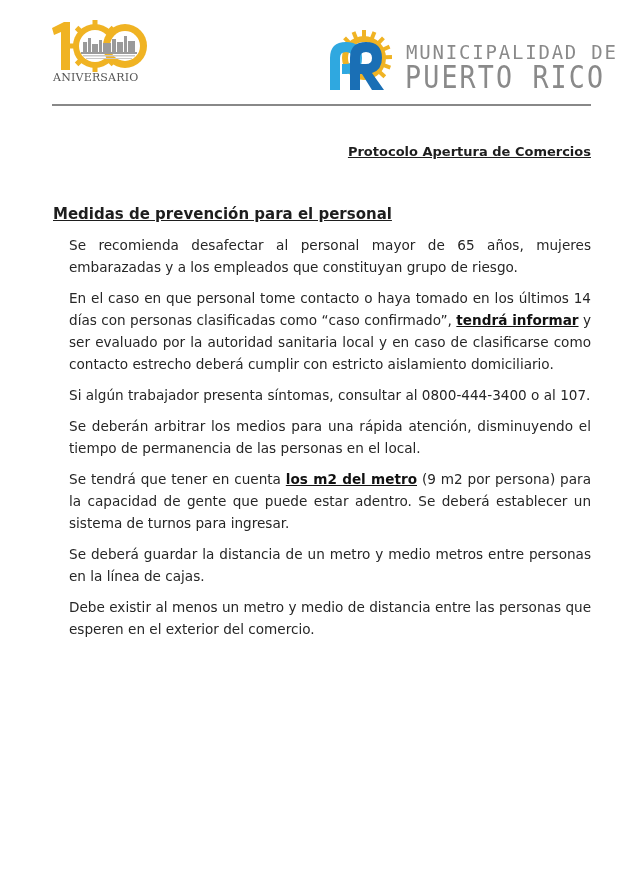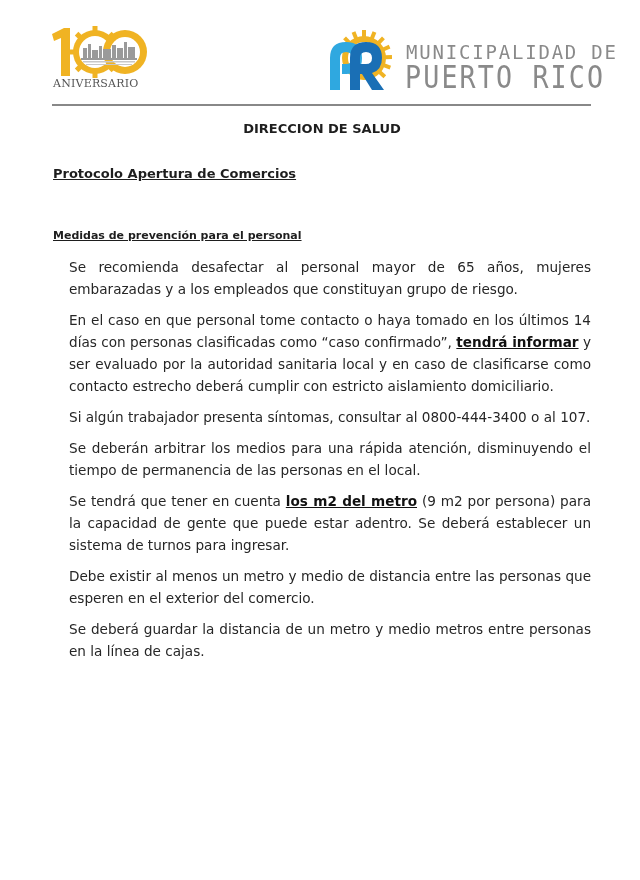--- a/index.html
+++ b/index.html
@@ -17,21 +17,21 @@
     }
     .header {
       position: absolute;
       left: 0; top: 0;
       width: 640px;
       height: 110px;
     }
     .logo-100 {
       position: absolute;
       left: 50px;
-      top: 26px;
+      top: 20px;
       width: 100px;
       height: 66px;
     }
     .logo-100 .digits {
       position: absolute;
       left: 0; top: 0;
       width: 100px; height: 52px;
     }
     .logo-100 .anniv {
       position: absolute;
@@ -95,31 +95,31 @@
     .doc-title {
       text-align: center;
       font-size: 13px;
       font-weight: bold;
       color: #1e1e1e;
       margin: 0;
       height: 22px;
       line-height: 22px;
     }
     .doc-subtitle {
-      text-align: left;
+      text-align: right;
       font-size: 13px;
       font-weight: bold;
       text-decoration: underline;
       color: #1e1e1e;
       margin: 23px 0 0 0;
       height: 22px;
       line-height: 22px;
     }
     .section-heading {
-      font-size: 11px;
+      font-size: 15px;
       font-weight: bold;
       text-decoration: underline;
       color: #1e1e1e;
       margin: 0;
       line-height: 22px;
     }
     .sec1 .section-heading { margin-top: 40px; }
     .sec2 .section-heading { margin-top: 37px; }
     p.body {
       font-size: 13.6px;
@@ -208,29 +208,28 @@
       <path d="M24 60 L24 28 Q24 12 40 12 Q56 12 56 28 Q56 40 46 43 L58 60 L46 60 L36 44 L34 44 L34 60 Z M34 34 L40 34 Q46 34 46 28 Q46 22 40 22 Q34 22 34 28 Z" fill="#1A6FB5" fill-rule="evenodd"></path>
     </svg>
     <div class="line1">MUNICIPALIDAD DE</div>
     <div class="line2">PUERTO RICO</div>
   </div>
 </div>
 
 <div class="divider"></div>
 
 <div class="content">
-  <h1 class="doc-title">DIRECCION DE SALUD</h1>
   <h2 class="doc-subtitle">Protocolo Apertura de Comercios</h2>
 
   <section class="sec1">
     <h3 class="section-heading">Medidas de prevención para el personal</h3>
     <p class="body first">Se recomienda desafectar al personal mayor de 65 años, mujeres embarazadas y a los empleados que constituyan grupo de riesgo.</p>
     <p class="body"><span>En el caso en que personal tome contacto o haya tomado en los últimos 14 días con personas clasificadas como “caso confirmado”, </span><span class="em">tendrá informar</span><span> y ser evaluado por la autoridad sanitaria local y en caso de clasificarse como contacto estrecho deberá cumplir con estricto aislamiento domiciliario.</span></p>
     <p class="body">Si algún trabajador presenta síntomas, consultar al 0800-444-3400 o al 107.</p>
   </section>
 
   <section class="sec2">
     <p class="body first">Se deberán arbitrar los medios para una rápida atención, disminuyendo el tiempo de permanencia de las personas en el local.</p>
     <p class="body"><span>Se tendrá que tener en cuenta </span><span class="em">los m2 del metro</span><span> (9 m2 por persona) para la capacidad de gente que puede estar adentro. Se deberá establecer un sistema de turnos para ingresar.</span></p>
+    <p class="body">Se deberá guardar la distancia de un metro y medio metros entre personas en la línea de cajas.</p>
     <p class="body">Debe existir al menos un metro y medio de distancia entre las personas que esperen en el exterior del comercio.</p>
-    <p class="body">Se deberá guardar la distancia de un metro y medio metros entre personas en la línea de cajas.</p>
   </section>
 </div>
 
 </body></html>

